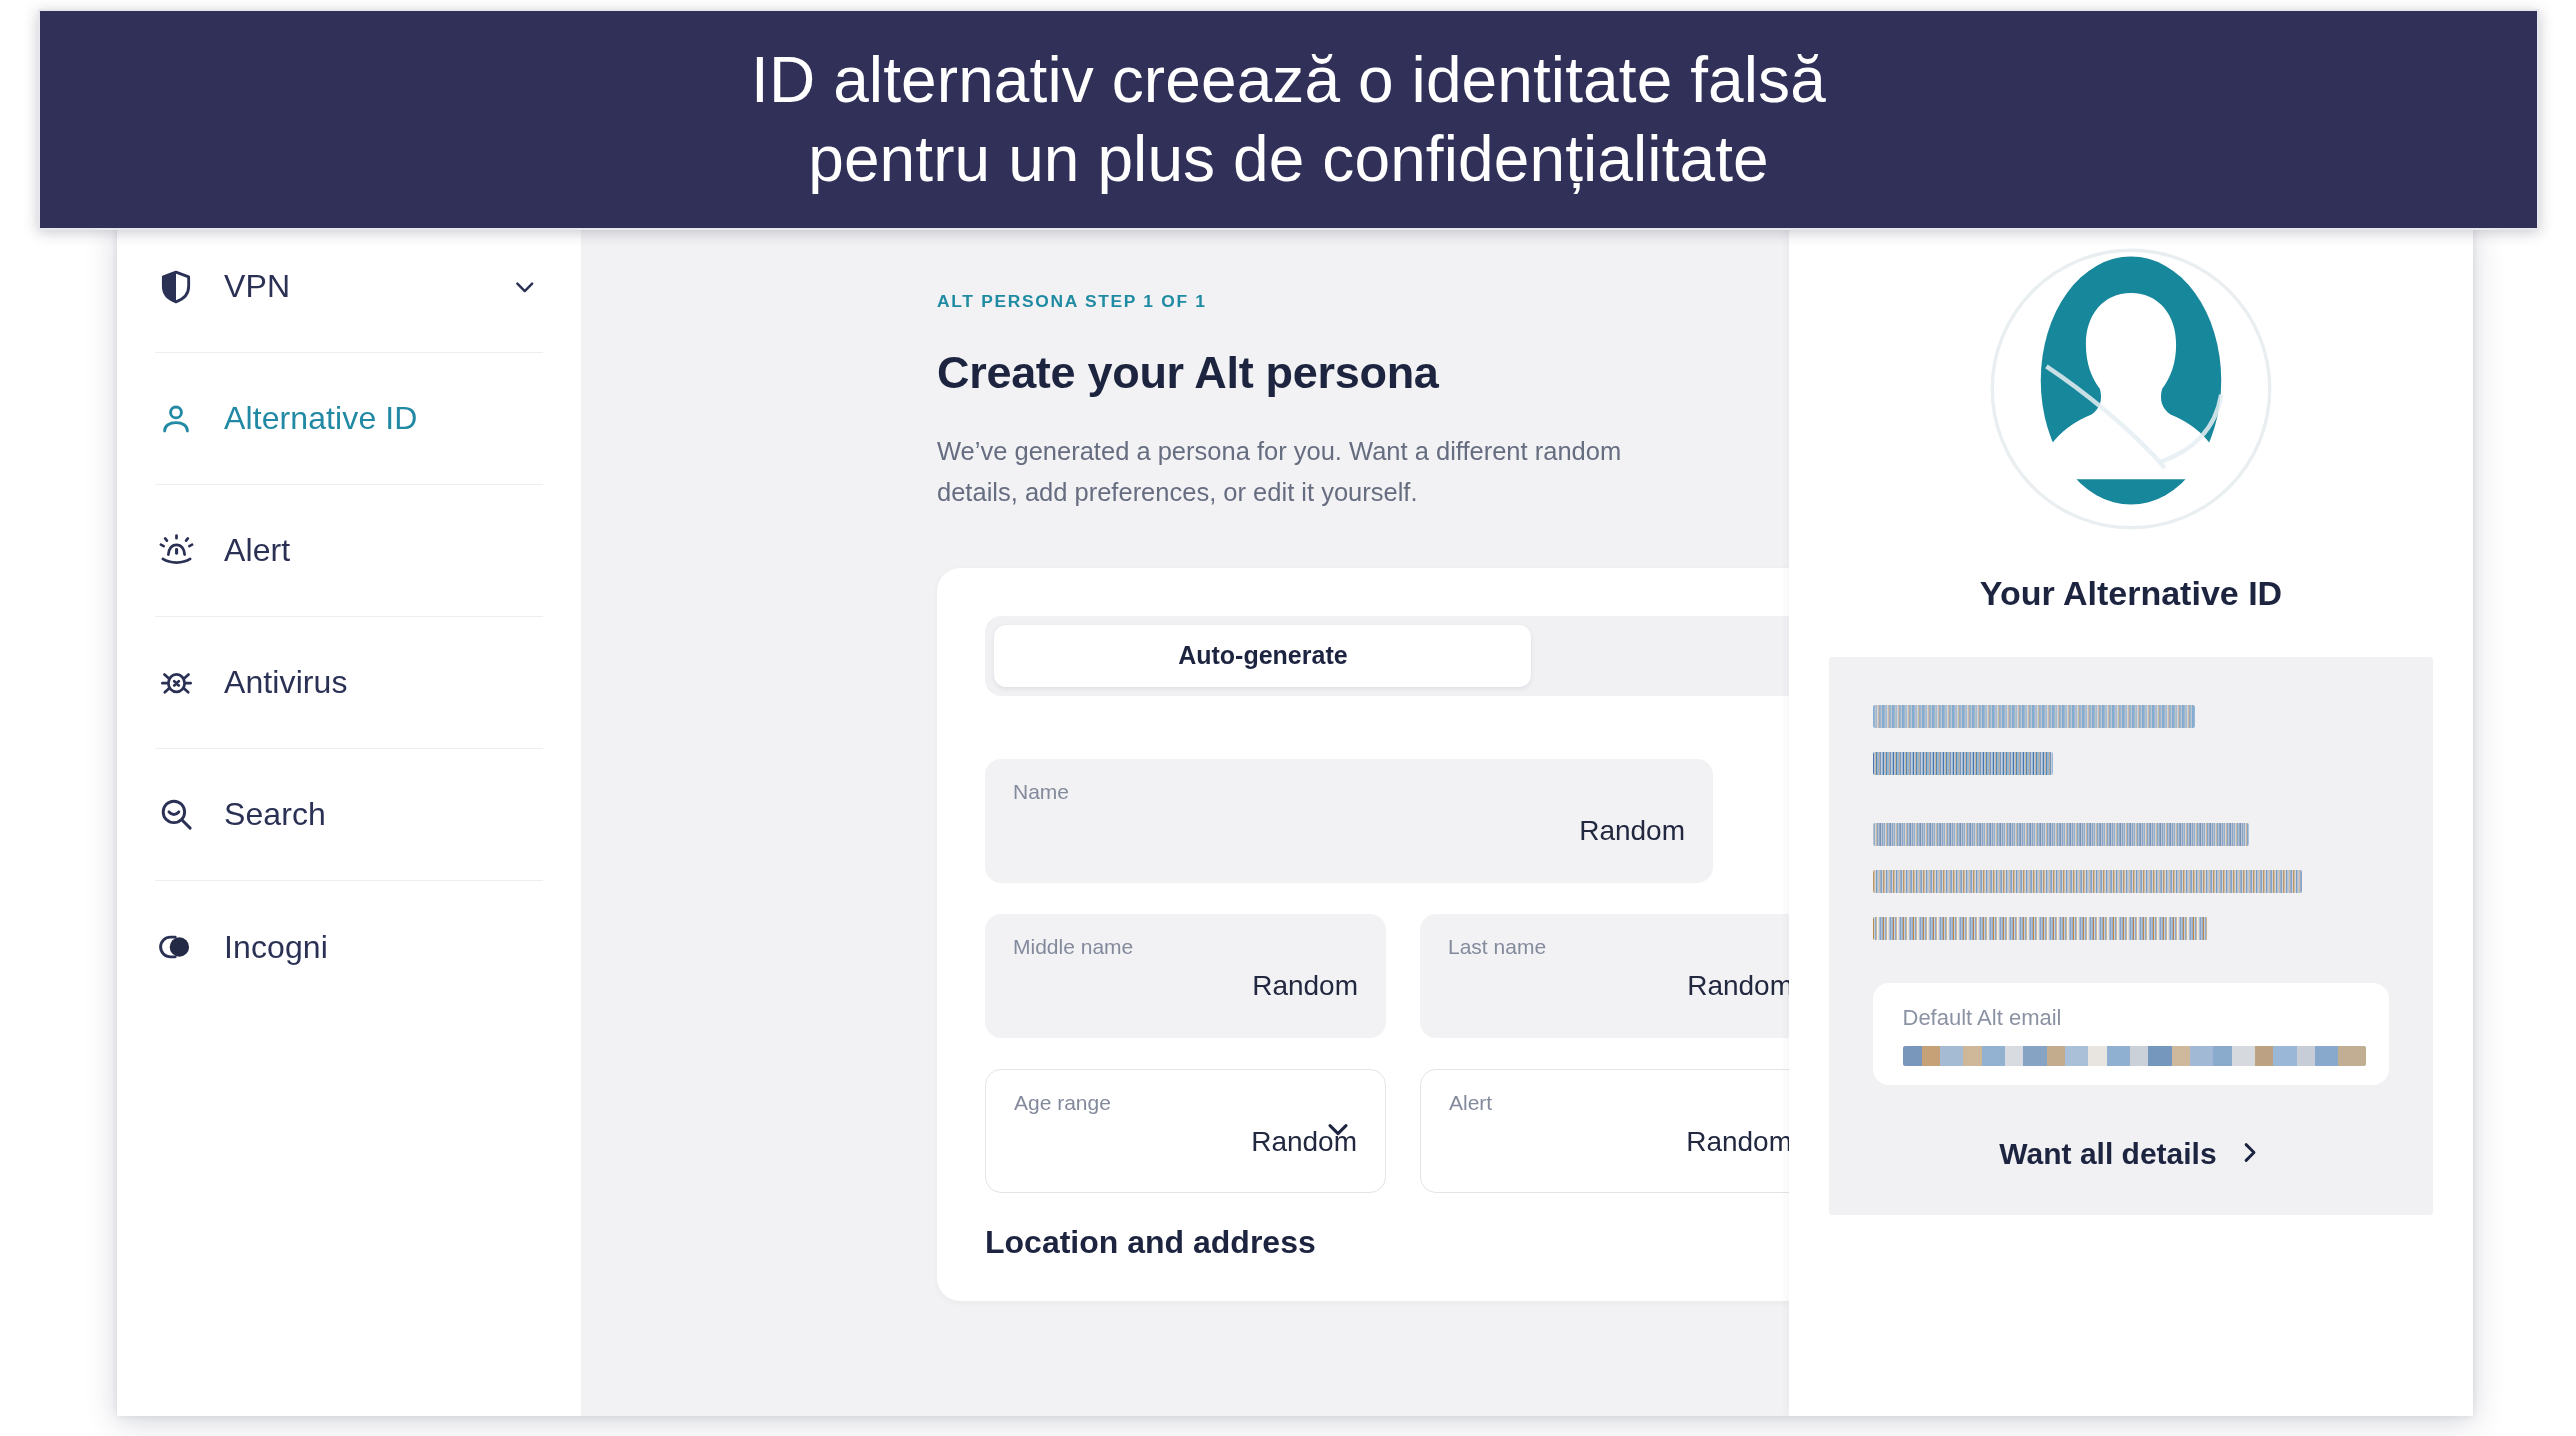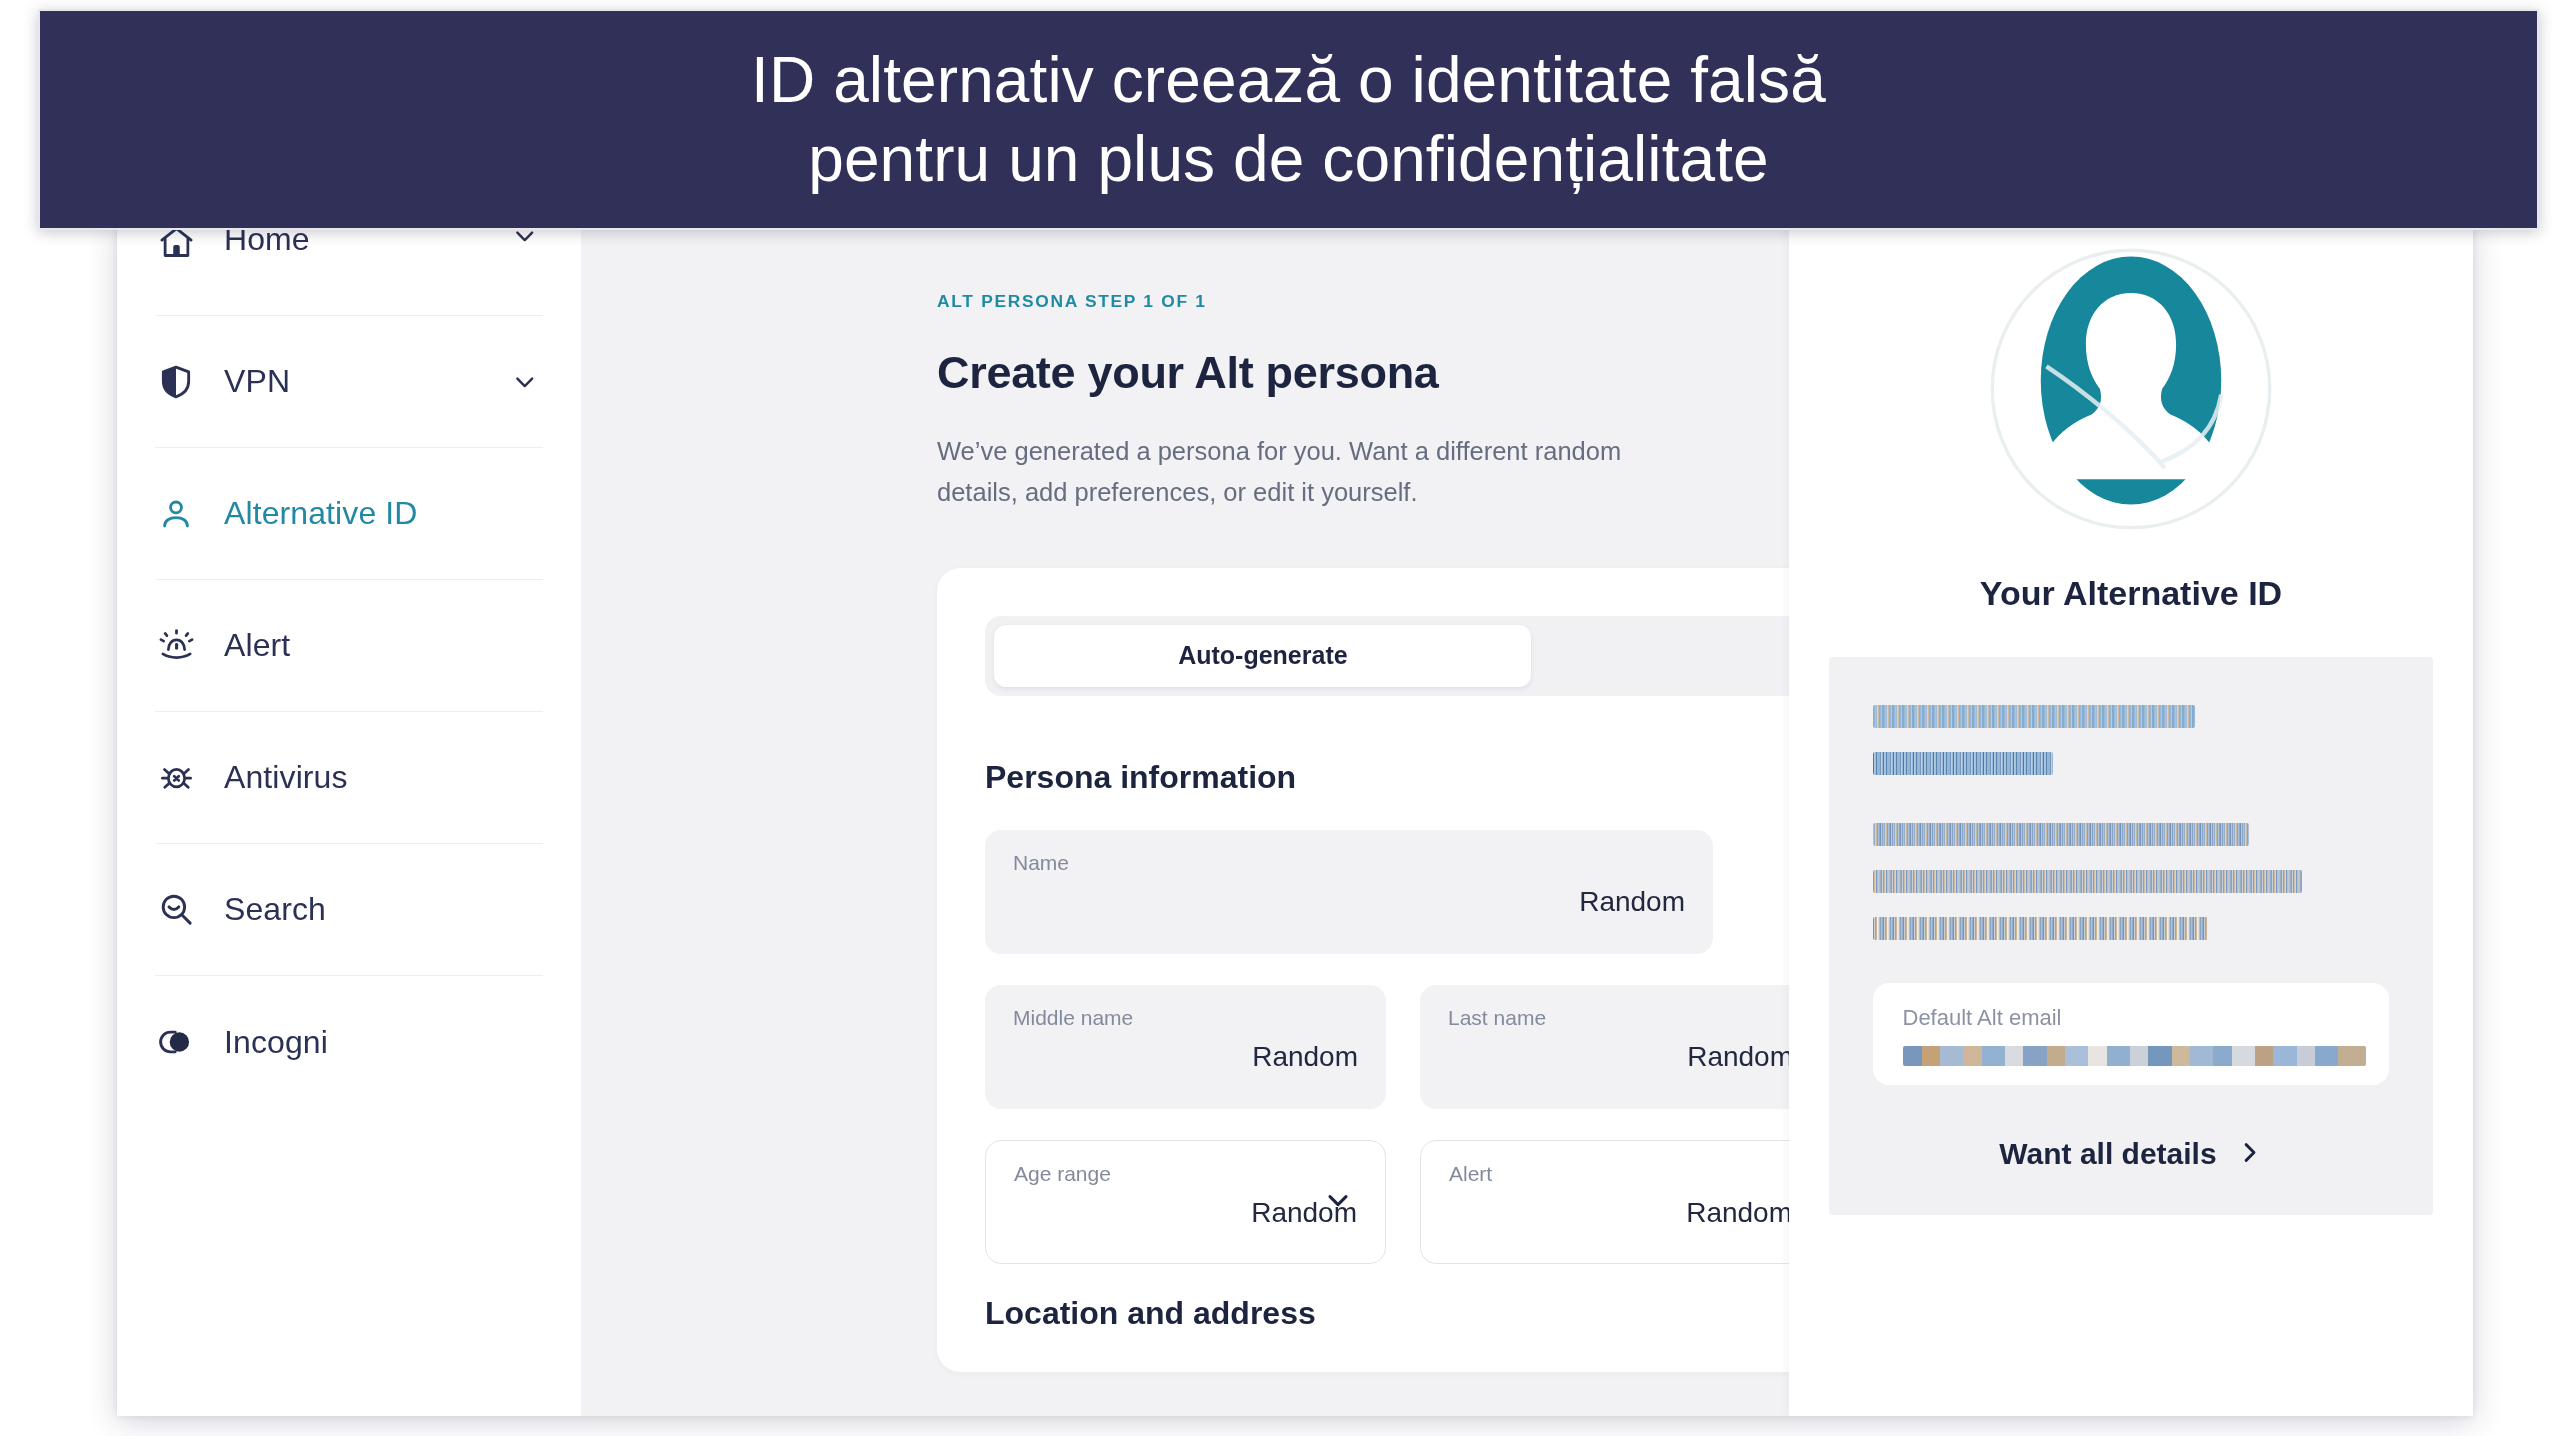--- a/index.html
+++ b/index.html
@@ -358,35 +358,20 @@
 </style>
 </head>
 <body>
 
 <div id="root">
 
   <div class="app-window">
 
     <nav class="sidebar">
 
-      <div class="nav-item first">
-        <span class="nav-icon">
-          <svg width="39" height="39" viewBox="0 0 24 24" fill="none" stroke="#2b3154" stroke-width="1.7" stroke-linecap="round" stroke-linejoin="round">
-            <path d="M3 10.5 12 3.5l9 7"></path>
-              <path d="M5 9.8V20h14V9.8"></path>
-            <rect x="10" y="13.5" width="4" height="6.5" rx="1.2" fill="#2b3154" stroke="none"></rect>
-          </svg>
-        </span>
-        <span class="nav-label">Home</span>
-        <span class="nav-chevron">
-          <svg width="29.5" height="29.5" viewBox="0 0 24 24" fill="none" stroke="#2b3154" stroke-width="2" stroke-linecap="round" stroke-linejoin="round">
-              <path d="M6 9.5 12 15.5 18 9.5"></path>
-            </svg>
-        </span>
-      </div>
 
       <div class="nav-item">
         <span class="nav-icon">
           <svg width="38" height="38" viewBox="0 0 24 24" fill="none" stroke="#2b3154" stroke-width="1.8" stroke-linejoin="round">
             <path d="M12 2.6 20 5.6v6c0 5.1-3.3 8.2-8 9.8-4.7-1.6-8-4.7-8-9.8v-6z"></path>
             <path d="M12 2.6 4 5.6v6c0 5.1 3.3 8.2 8 9.8z" fill="#2b3154" stroke="none"></path>
           </svg>
         </span>
         <span class="nav-label">VPN</span>
         <span class="nav-chevron">
@@ -464,21 +449,20 @@
         <div class="eyebrow">ALT PERSONA STEP 1 OF 1</div>
         <h1 class="page-title">Create your Alt persona</h1>
         <p class="page-desc">We’ve generated a persona for you. Want a different random details, add preferences, or edit it yourself.</p>
 
         <div class="form-card">
 
           <div class="segmented">
             <div class="seg active">Auto-generate</div>
           </div>
 
-          <h2 class="section-title">Persona information</h2>
 
           <div class="field-row">
             <div class="field wide">
               <div class="field-label">Name</div>
               <div class="field-value">Random</div>
             </div>
           </div>
 
           <div class="field-row">
             <div class="field half">

